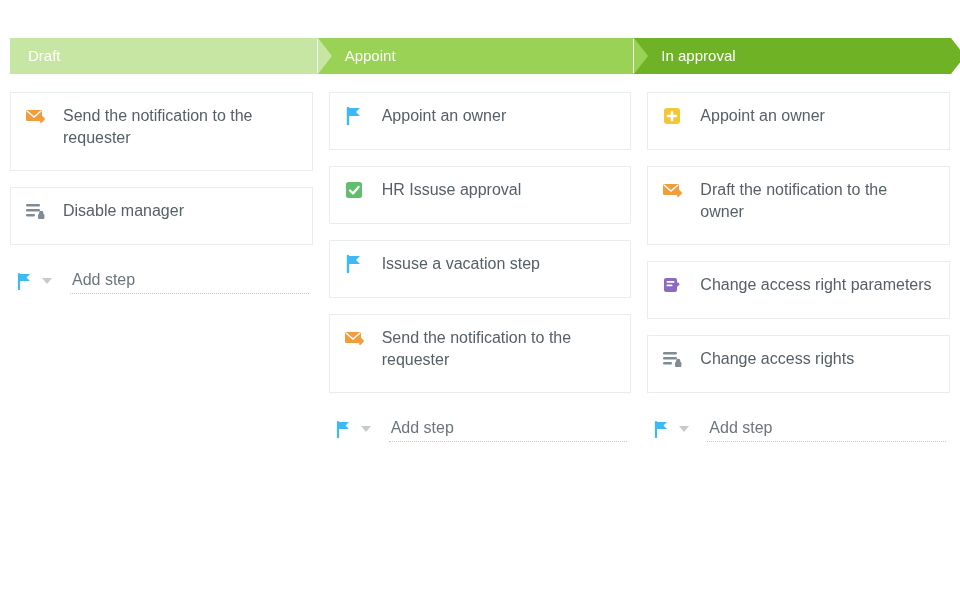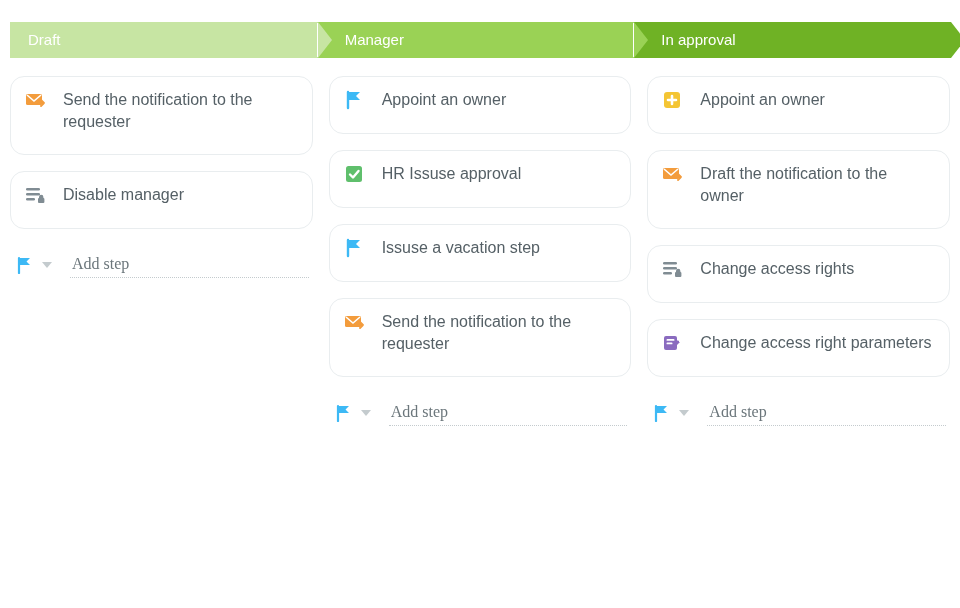--- a/index.html
+++ b/index.html
@@ -23,21 +23,21 @@
     padding: 0;
     background: #ffffff;
     font-family: "Segoe UI", "Helvetica Neue", Arial, sans-serif;
     font-size: 16px;
     color: var(--text);
     -webkit-font-smoothing: antialiased;
   }
 
   .board {
     width: 960px;
-    margin: 0 auto;
+    margin: 16px auto;
     padding: 22px 10px 30px 10px;
     box-sizing: border-box;
   }
 
   .stages {
     display: flex;
     width: 100%;
   }
 
   .stage-arrow {
@@ -86,42 +86,41 @@
     gap: 16px;
     margin-top: 18px;
   }
   .col { flex: 1 1 0; min-width: 0; }
 
   .card {
     display: flex;
     align-items: flex-start;
     background: var(--white);
     border: 1px solid var(--border);
-    border-radius: 14px;
+    border-radius: 0;
     padding: 12px 14px 22px 14px;
     margin-bottom: 16px;
     min-height: 58px;
     box-sizing: border-box;
   }
   .card .icon {
     flex: 0 0 auto;
     margin-right: 18px;
     margin-top: 1px;
   }
   .card-label {
     flex: 1 1 auto;
     line-height: 1.35;
   }
 
   .add-step {
     display: flex;
     align-items: center;
     padding: 6px 4px 6px 6px;
     margin-top: 6px;
-    font-family: Liberation Serif, serif;
   }
   .add-step .icon { margin-right: 2px; }
   .add-step .caret {
     width: 0; height: 0;
     border-left: 5px solid transparent;
     border-right: 5px solid transparent;
     border-top: 6px solid #c4cbce;
     margin: 0 18px 0 6px;
   }
   .add-input {
@@ -141,21 +140,21 @@
 </head>
 <body>
 
 <div class="board">
 
   <div class="stages">
     <div class="stage-arrow stage-draft first">
       <span>Draft</span>
     </div>
     <div class="stage-arrow stage-approval">
-      <span>Manager</span>
+      <span>Appoint</span>
     </div>
     <div class="stage-arrow stage-inprogress">
       <span>In approval</span>
     </div>
   </div>
 
   <div class="columns">
 
     <div class="col">
 
@@ -272,43 +271,43 @@
               <path d="M2 5 L9 11 L16 5" stroke="#fff" stroke-width="1.6" fill="none"></path>
               <path d="M13 13 L19 13 M16 10 L19 13 L16 16" stroke="var(--orange)" stroke-width="1.8" fill="none" stroke-linecap="round" stroke-linejoin="round"></path>
             </svg>
         </span>
         <span class="card-label">Draft the notification to the owner</span>
       </div>
 
       <div class="card">
         <span class="icon">
           <svg width="20" height="20" viewBox="0 0 20 20">
+              <rect x="2" y="3" width="13" height="14" rx="2" fill="var(--purple)"></rect>
+              <rect x="4.5" y="6" width="8" height="1.8" rx="0.9" fill="#fff"></rect>
+              <rect x="4.5" y="9.5" width="6" height="1.8" rx="0.9" fill="#fff"></rect>
+              <path d="M12 15 L18 9 L16 7 L10 13 Z" fill="var(--purple)"></path>
+              <path d="M16.5 7.5 L18 9" stroke="#fff" stroke-width="1"></path>
+            </svg>
+        </span>
+        <span class="card-label">Change access right parameters</span>
+      </div>
+
+      <div class="card">
+        <span class="icon">
+          <svg width="20" height="20" viewBox="0 0 20 20">
               <rect x="1" y="3" width="14" height="2.6" rx="1.3" fill="var(--grey)"></rect>
               <rect x="1" y="8" width="14" height="2.6" rx="1.3" fill="var(--grey)"></rect>
               <rect x="1" y="13" width="9" height="2.6" rx="1.3" fill="var(--grey)"></rect>
               <path d="M14 12 a2.2 2.2 0 0 1 4.4 0 v1.4 h-4.4z" fill="var(--grey)"></path>
               <rect x="13" y="13" width="6.4" height="5" rx="1" fill="var(--grey)"></rect>
             </svg>
         </span>
         <span class="card-label">Change access rights</span>
       </div>
 
-      <div class="card">
-        <span class="icon">
-          <svg width="20" height="20" viewBox="0 0 20 20">
-              <rect x="2" y="3" width="13" height="14" rx="2" fill="var(--purple)"></rect>
-              <rect x="4.5" y="6" width="8" height="1.8" rx="0.9" fill="#fff"></rect>
-              <rect x="4.5" y="9.5" width="6" height="1.8" rx="0.9" fill="#fff"></rect>
-              <path d="M12 15 L18 9 L16 7 L10 13 Z" fill="var(--purple)"></path>
-              <path d="M16.5 7.5 L18 9" stroke="#fff" stroke-width="1"></path>
-            </svg>
-        </span>
-        <span class="card-label">Change access right parameters</span>
-      </div>
-
       <div class="add-step">
         <span class="icon">
           <svg width="18" height="18" viewBox="0 0 18 18">
               <path d="M3 2 V17" stroke="var(--blue)" stroke-width="2.2" stroke-linecap="round"></path>
               <path d="M3 2 H14 L10.5 5.5 L14 9 H3 Z" fill="var(--blue)"></path>
             </svg>
         </span>
         <span class="caret"></span>
         <input class="add-input" placeholder="Add step" style="">
       </div>

